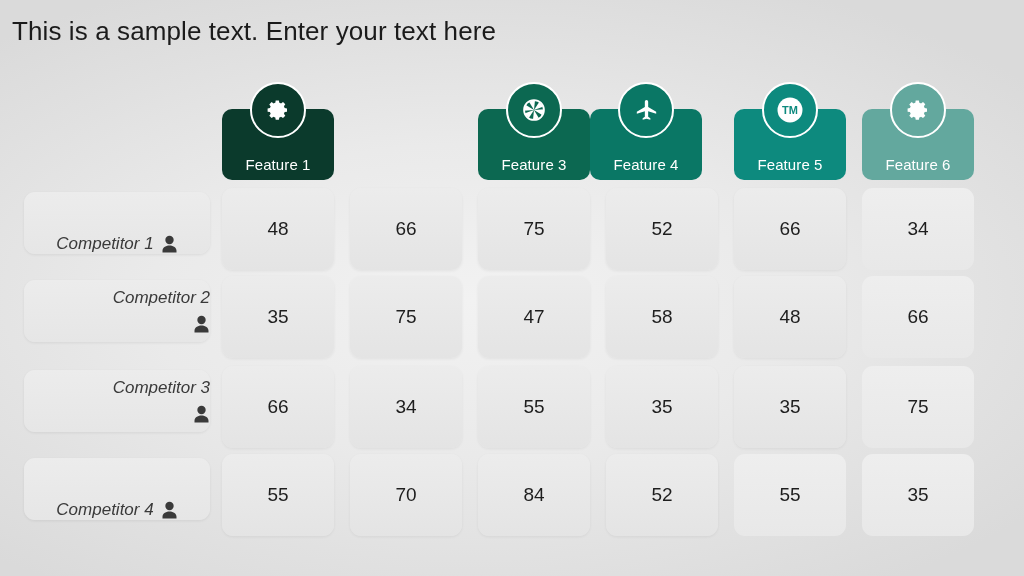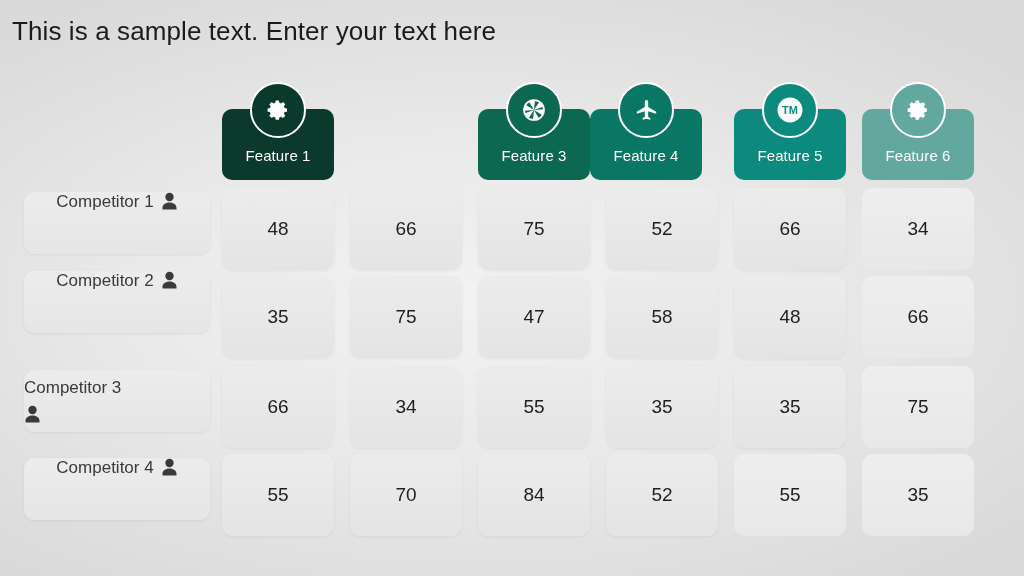--- a/index.html
+++ b/index.html
@@ -43,21 +43,21 @@
   }
 
   .feature-col {
     position:absolute;
     top:27px;
     width:112px; height:71px;
     border-radius:10px;
     display:flex;
     align-items:flex-end;
     justify-content:center;
-    padding-bottom:16px;
+    padding-bottom:7px;
   }
   .feature-col .fname {
     color:#ffffff;
     font-size:15px;
     font-weight:400;
     letter-spacing:0.1px;
     white-space:nowrap;
     z-index:3;
   }
 
@@ -78,23 +78,24 @@
 
   
   .comp-label {
     position:absolute;
     left:24px;
     width:186px; height:62px;
     border-radius:11px;
     background:linear-gradient(180deg,#ececec 0%,#e6e6e6 100%);
     box-shadow:0 1px 3px rgba(0,0,0,0.07);
     display:flex;
-    align-items:flex-start;
+    align-items:flex-end;
     justify-content:center;
     gap:7px;
+    font-style:italic;
   }
   .comp-label .ctext {
     font-size:17px;
     color:#3a3a3a;
     font-weight:400;
     white-space:nowrap;
   }
   .comp-label .person { display:block; }
 
   
@@ -179,21 +180,21 @@
     <div id="label-col">
         <div class="comp-label" style="top: 110px;">
           <span class="ctext">Competitor 1</span>
           <span>
             <svg class="person" width="17" height="19" viewBox="0 0 17 19">
               <circle cx="8.5" cy="5" r="4.2" fill="#3a3a3a"></circle>
               <path d="M8.5 10.4c-4.1 0-7 2.4-7 5.3v1.9h14v-1.9c0-2.9-2.9-5.3-7-5.3z" fill="#3a3a3a"></path>
             </svg>
           </span>
         </div>
-        <div class="comp-label" style="top: 189px;">
+        <div class="comp-label" style="top: 198px; flex-direction: column;">
           <span class="ctext">Competitor 2</span>
           <span>
             <svg class="person" width="17" height="19" viewBox="0 0 17 19">
               <circle cx="8.5" cy="5" r="4.2" fill="#3a3a3a"></circle>
               <path d="M8.5 10.4c-4.1 0-7 2.4-7 5.3v1.9h14v-1.9c0-2.9-2.9-5.3-7-5.3z" fill="#3a3a3a"></path>
             </svg>
           </span>
         </div>
         <div class="comp-label" style="top: 288px; flex-direction: column;">
           <span class="ctext">Competitor 3</span>

